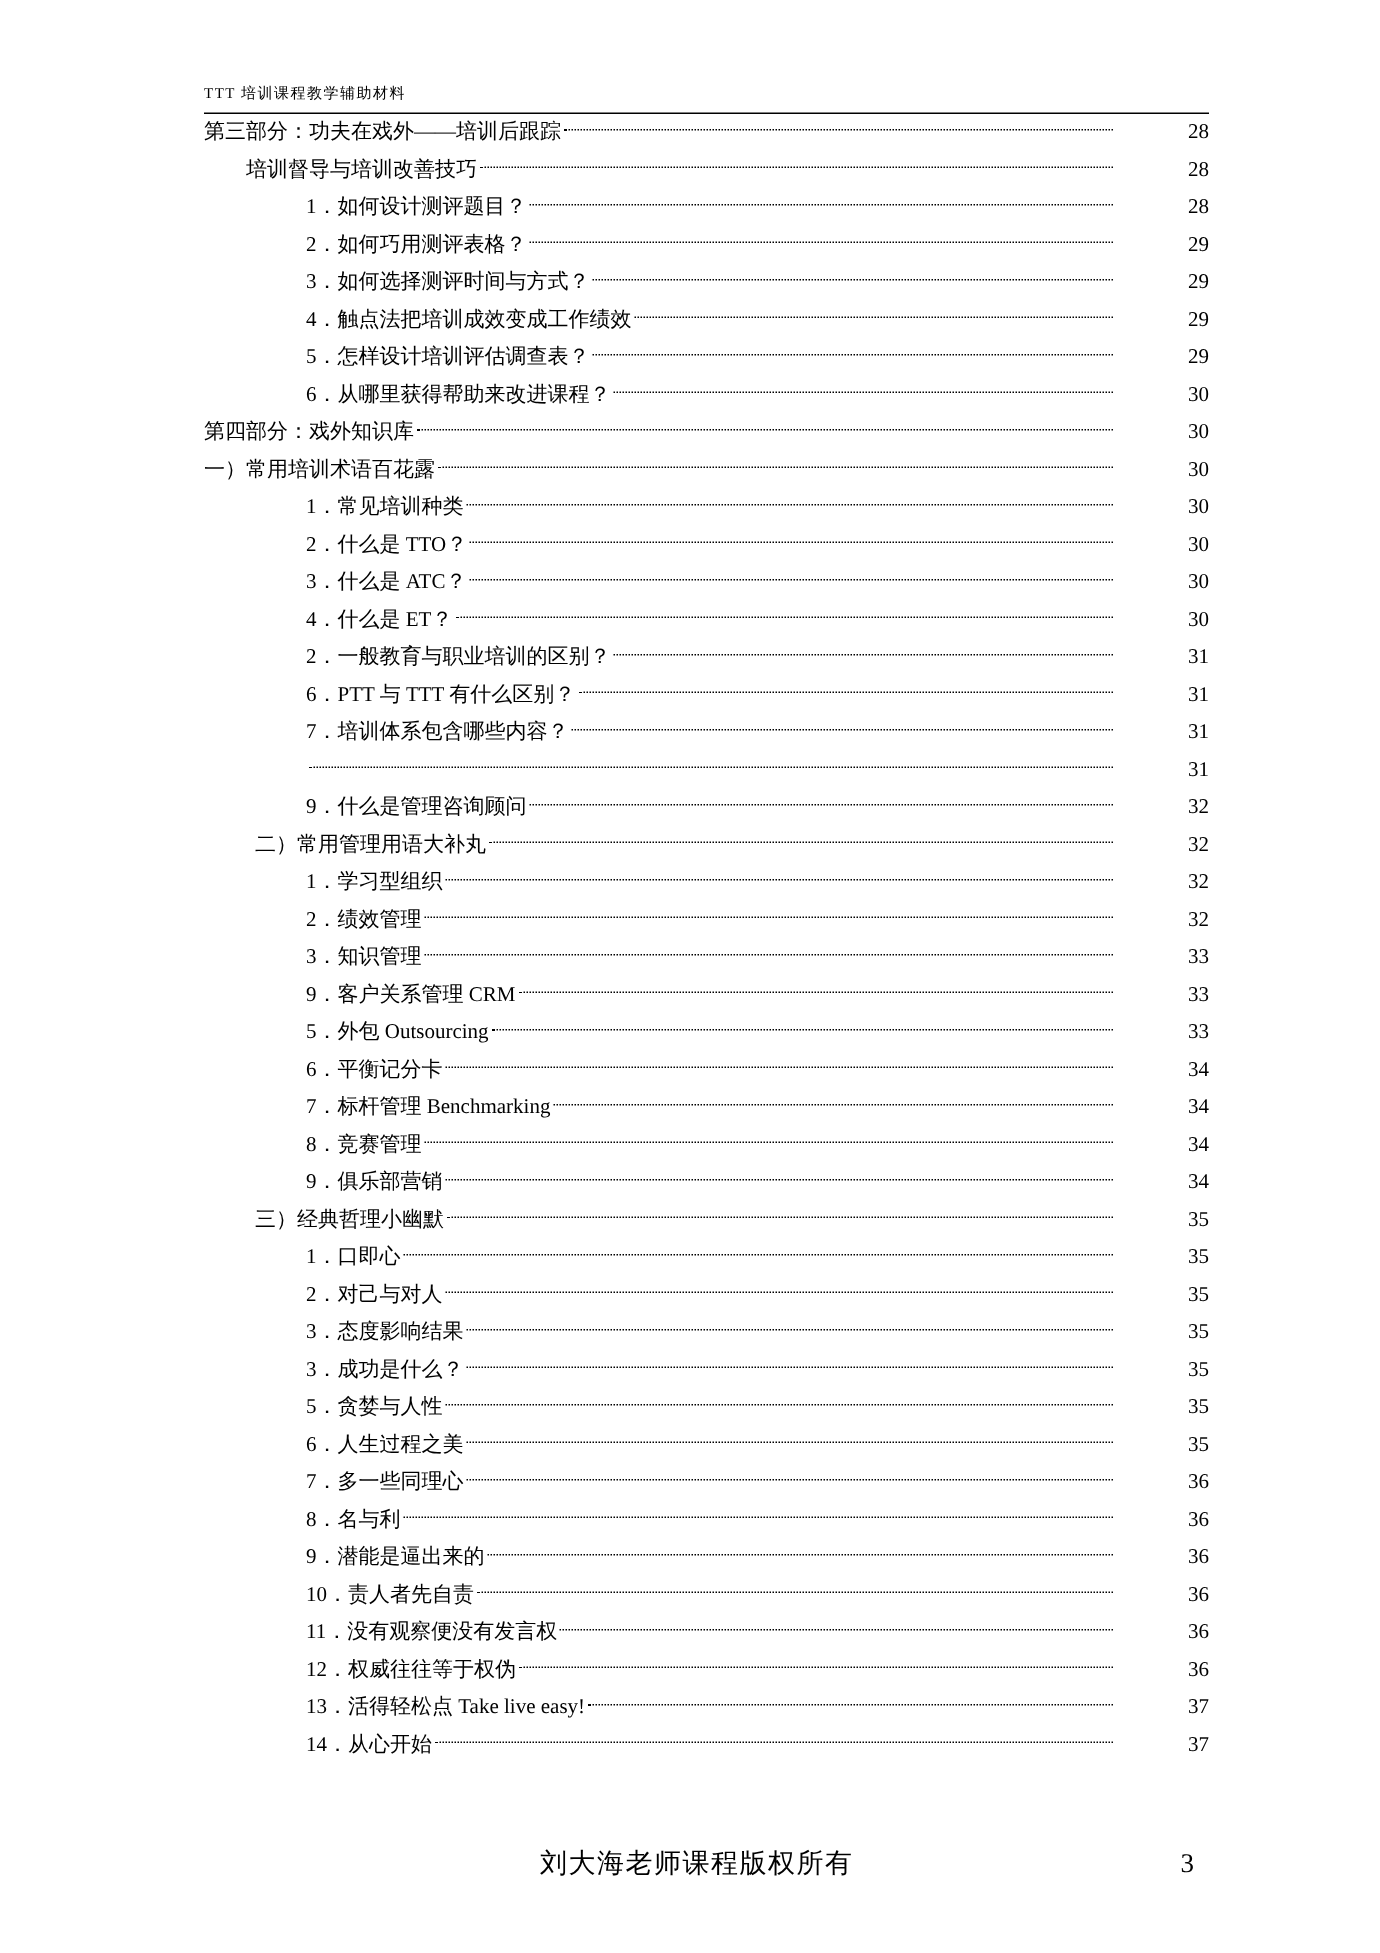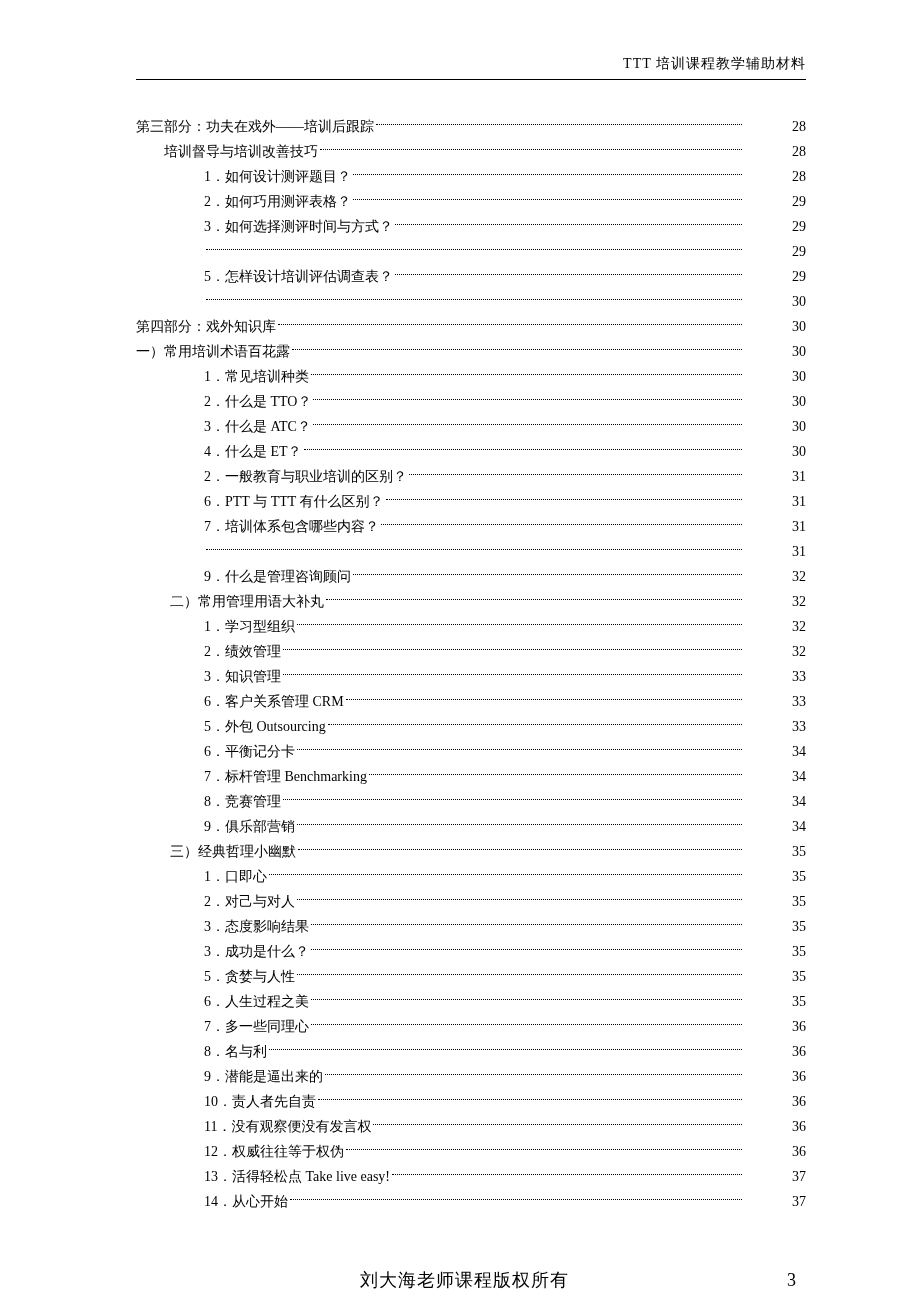--- a/index.html
+++ b/index.html
@@ -9,25 +9,24 @@
     font-size: 14px;
     color: #000;
     width: 920px;
     margin: 0 auto;
     padding: 55px 0 0 0;
   }
   .page {
     padding: 0 114px 0 136px;
   }
   .header {
-    text-align: right;
-    font-size: 14px;
+    text-align: left;
+    font-size: 10px;
     padding-bottom: 6px;
     border-bottom: 1px solid #000;
-    margin-bottom: 34px;
     letter-spacing: 1px;
   }
   .toc {
     line-height: 25px;
   }
   .toc-row {
     display: flex;
     align-items: center;
     white-space: nowrap;
   }
@@ -83,29 +82,31 @@
         <span class="toc-label">2．如何巧用测评表格？</span>
         <span class="toc-leader"></span>
         <span class="toc-page">29</span>
       </div>
       <div class="toc-row indent-2">
         <span class="toc-label">3．如何选择测评时间与方式？</span>
         <span class="toc-leader"></span>
         <span class="toc-page">29</span>
       </div>
       <div class="toc-row indent-2">
+        <span class="toc-label">4．触点法把培训成效变成工作绩效</span>
         <span class="toc-leader"></span>
         <span class="toc-page">29</span>
       </div>
       <div class="toc-row indent-2">
         <span class="toc-label">5．怎样设计培训评估调查表？</span>
         <span class="toc-leader"></span>
         <span class="toc-page">29</span>
       </div>
       <div class="toc-row indent-2">
+        <span class="toc-label">6．从哪里获得帮助来改进课程？</span>
         <span class="toc-leader"></span>
         <span class="toc-page">30</span>
       </div>
       <div class="toc-row indent-0">
         <span class="toc-label">第四部分：戏外知识库</span>
         <span class="toc-leader"></span>
         <span class="toc-page">30</span>
       </div>
       <div class="toc-row indent-0">
         <span class="toc-label">一）常用培训术语百花露</span>
@@ -170,21 +171,21 @@
         <span class="toc-label">2．绩效管理</span>
         <span class="toc-leader"></span>
         <span class="toc-page">32</span>
       </div>
       <div class="toc-row indent-2">
         <span class="toc-label">3．知识管理</span>
         <span class="toc-leader"></span>
         <span class="toc-page">33</span>
       </div>
       <div class="toc-row indent-2">
-        <span class="toc-label">6．客户关系管理 CRM</span>
+        <span class="toc-label">9．客户关系管理 CRM</span>
         <span class="toc-leader"></span>
         <span class="toc-page">33</span>
       </div>
       <div class="toc-row indent-2">
         <span class="toc-label">5．外包 Outsourcing</span>
         <span class="toc-leader"></span>
         <span class="toc-page">33</span>
       </div>
       <div class="toc-row indent-2">
         <span class="toc-label">6．平衡记分卡</span>

